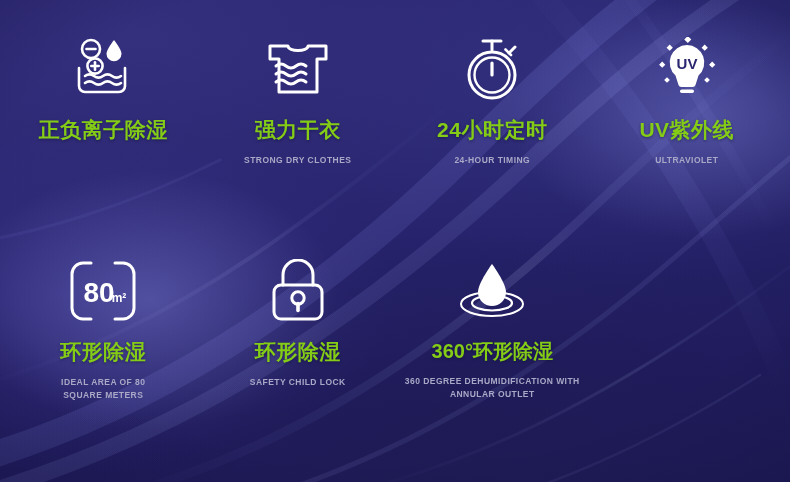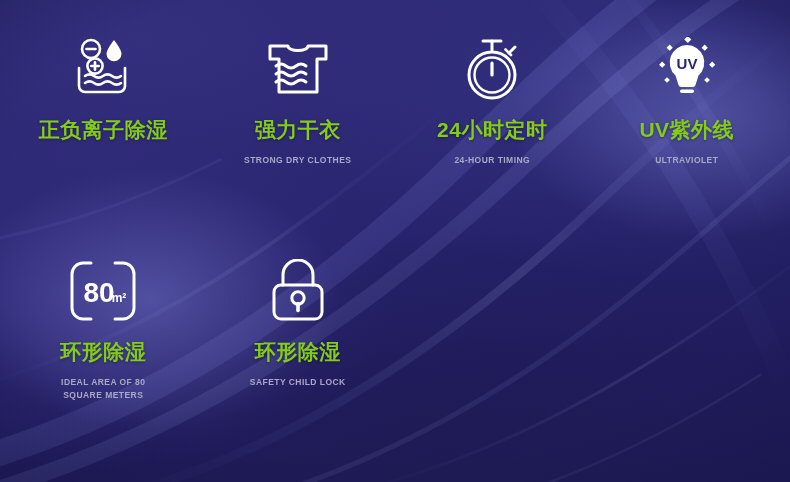--- a/index.html
+++ b/index.html
@@ -223,15 +223,26 @@
           <path d="M13 26 L13 16 A 15 15 0 0 1 43 16 L43 26"></path>
           <rect x="4" y="26" width="48" height="34" rx="7"></rect>
           <circle cx="28" cy="39" r="6.2"></circle>
           <path d="M28 44.5 L28 51.5" stroke-width="3.6"></path>
         </svg>
       </div>
       <div class="title">环形除湿</div>
       <div class="subtitle">SAFETY CHILD LOCK</div>
     </div>
 
+    <div class="cell">
+      <div class="icon-wrap">
+        <svg width="74" height="60" viewBox="0 0 74 60" fill="none">
+          <path d="M37 3 C 37 3, 51 22, 51 31 A 14 14 0 0 1 23 31 C 23 22, 37 3, 37 3 Z" fill="#ffffff"></path>
+          <ellipse cx="37" cy="42" rx="20" ry="7.5" stroke="#ffffff" stroke-width="2.2" fill="none"></ellipse>
+          <ellipse cx="37" cy="43" rx="31" ry="12" stroke="#ffffff" stroke-width="2" fill="none"></ellipse>
+        </svg>
+      </div>
+      <div class="title wide">360°环形除湿</div>
+      <div class="subtitle wide">360 DEGREE DEHUMIDIFICATION WITH ANNULAR OUTLET</div>
+    </div>
 
   </div>
 </div>
 
 </body></html>

